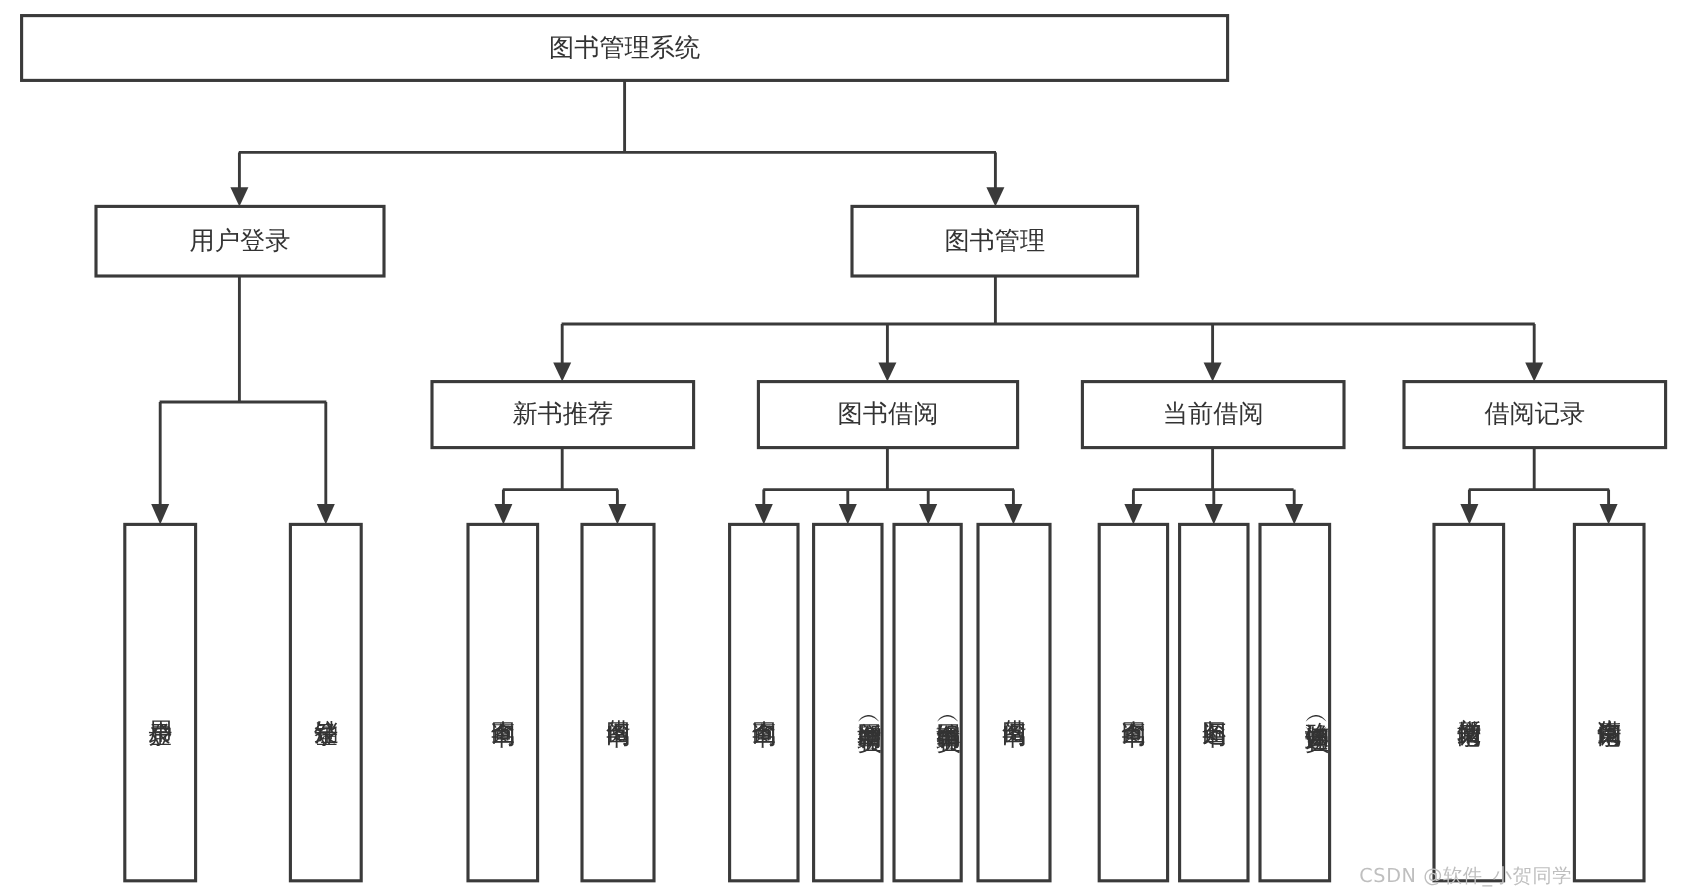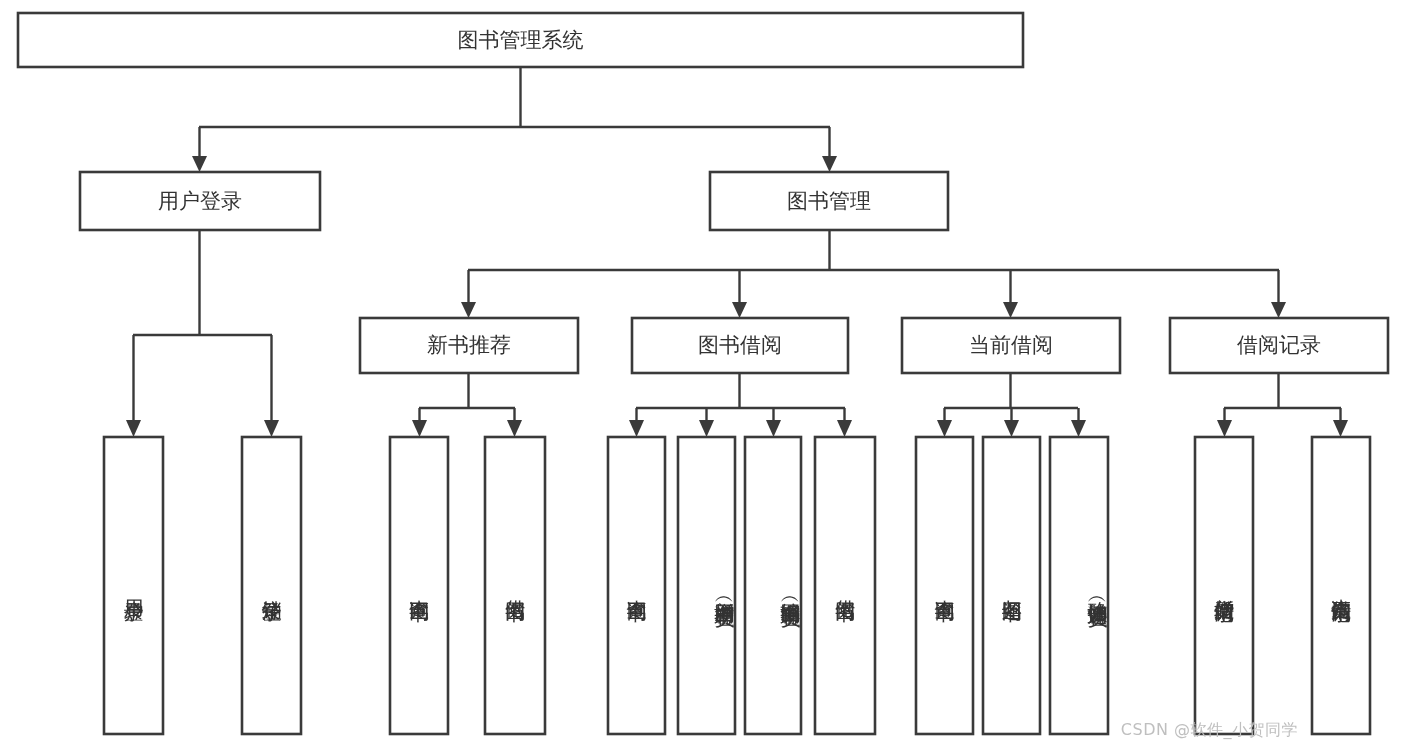--- a/index.html
+++ b/index.html
@@ -46,21 +46,21 @@
   }
   .node-label-h {
     font-family: "DejaVu Sans", "Liberation Sans", sans-serif;
     font-size: 21px;
     fill: #333333;
     text-anchor: middle;
     dominant-baseline: middle;
   }
   .watermark-text {
     position: absolute;
-    right: 20px;
+    right: 8px;
     bottom: 6px;
     font-family: "DejaVu Sans", "Liberation Sans", sans-serif;
     font-size: 16px;
     color: #bfbfbf;
     letter-spacing: 0.5px;
     white-space: nowrap;
     user-select: none;
   }
   
   .vlabel {

